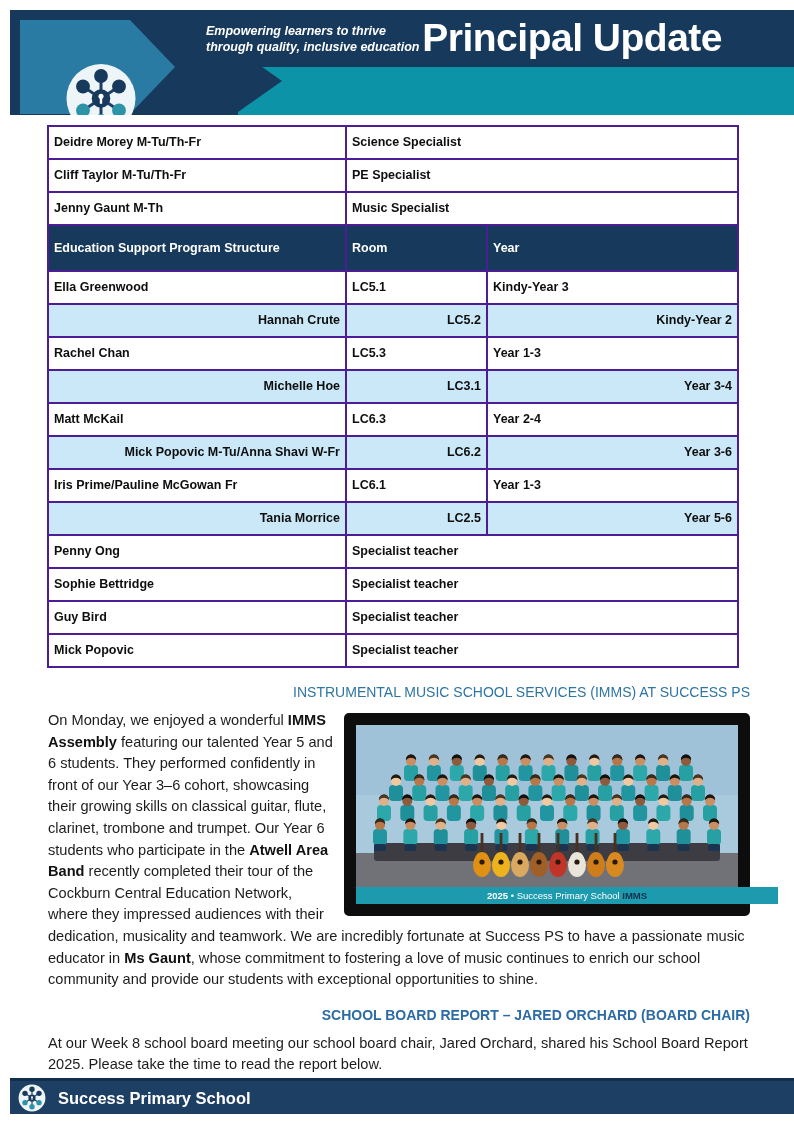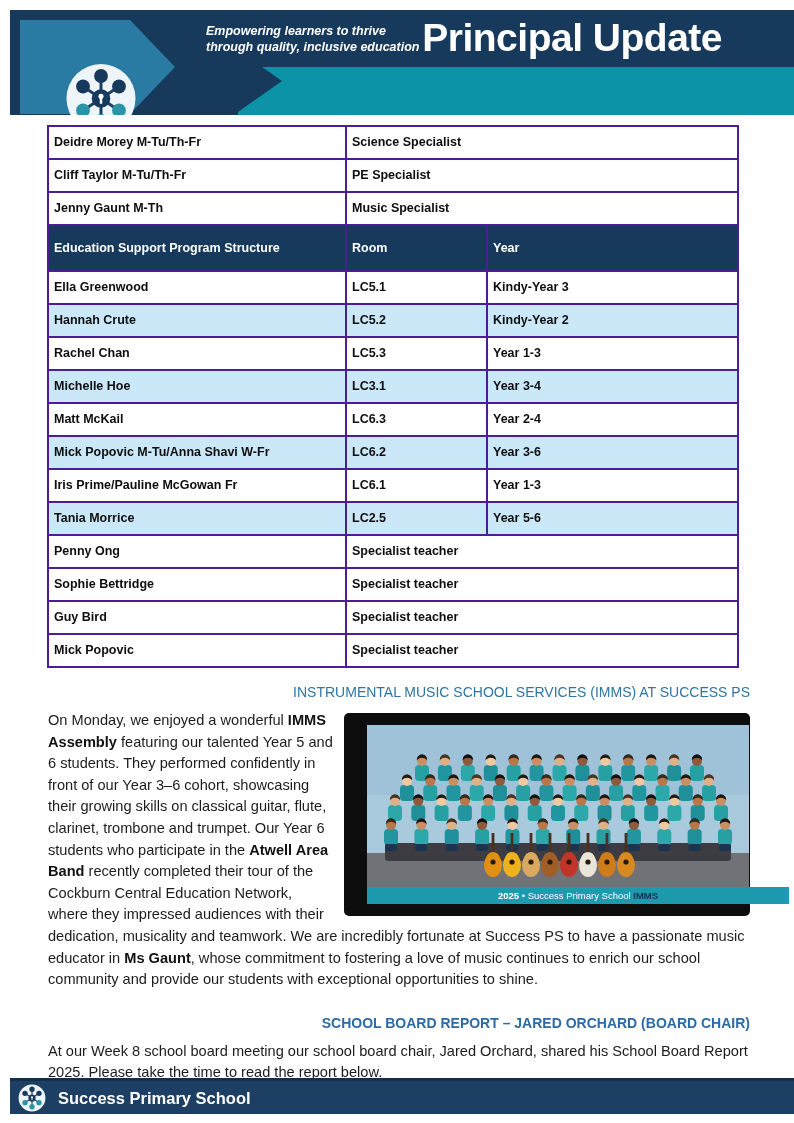--- a/index.html
+++ b/index.html
@@ -16,36 +16,36 @@
     font-weight:bold; font-size:12.5px; line-height:16px; }
   .main-title { position:absolute; right:72px; top:6px; color:#fff; font-weight:800;
     font-size:39px; letter-spacing:-0.5px; }
 
   
   #staff-table-wrap { position:absolute; left:47px; top:125px; }
   table.staff { border-collapse:collapse; table-layout:fixed; width:690px; }
   table.staff td { border:2px solid #4c1d95; height:33px; padding:2px 5px;
     font-size:12.5px; font-weight:bold; color:#0e0e0e; vertical-align:middle; line-height:1.15; }
   tr.navy td { background:#17395c; color:#ffffff; height:46px; }
-  tr.blue td { background:#cbe8f8; }
+  tr.blue td { background:#cbe8f8;text-align:right; }
   tr.white td { background:#ffffff; }
 
   
   #article { position:absolute; left:48px; top:684px; width:702px; }
   .section-heading { text-align:right; font-size:14px; font-weight:400;
     color:#2e75a3; margin-bottom:10px; }
-  .section-heading.bold { font-weight:bold; color:#2c6ba5; clear:both; margin-top:24px; }
+  .section-heading.bold { font-weight:bold; color:#2c6ba5; clear:both; margin-top:16px; }
   .body-par { font-size:14.6px; line-height:21.6px; color:#1c1c1c; }
   .body-par b { color:#111; }
   #board-par { }
 
   
   #photo-frame { float:right; width:406px; height:203px; background:#0d0d0d;
     border-radius:5px; padding:12px; margin:3px 0 8px 10px; }
-  #photo-inner { position:relative; width:422px; height:179px; overflow:hidden;margin-left:11px; }
+  #photo-inner { position:relative; width:422px; height:179px; overflow:hidden; }
   #photo-svg { display:block; }
   #photo-caption { position:absolute; left:0; bottom:0; width:100%; height:17px;
     background:#1d9aae; color:#fff; font-size:9.5px; line-height:17px; text-align:center; }
   #photo-caption .cap-bold { font-weight:bold; }
   #photo-caption .cap-imms { font-weight:bold; color:#14314f; }
 
   
   #footer { position:absolute; left:10px; top:1078px; width:784px; height:36px;
     background:#1c3f63; border-top:3px solid #122e4d; }
   #footer .footer-logo { position:absolute; left:8px; top:3px; }

